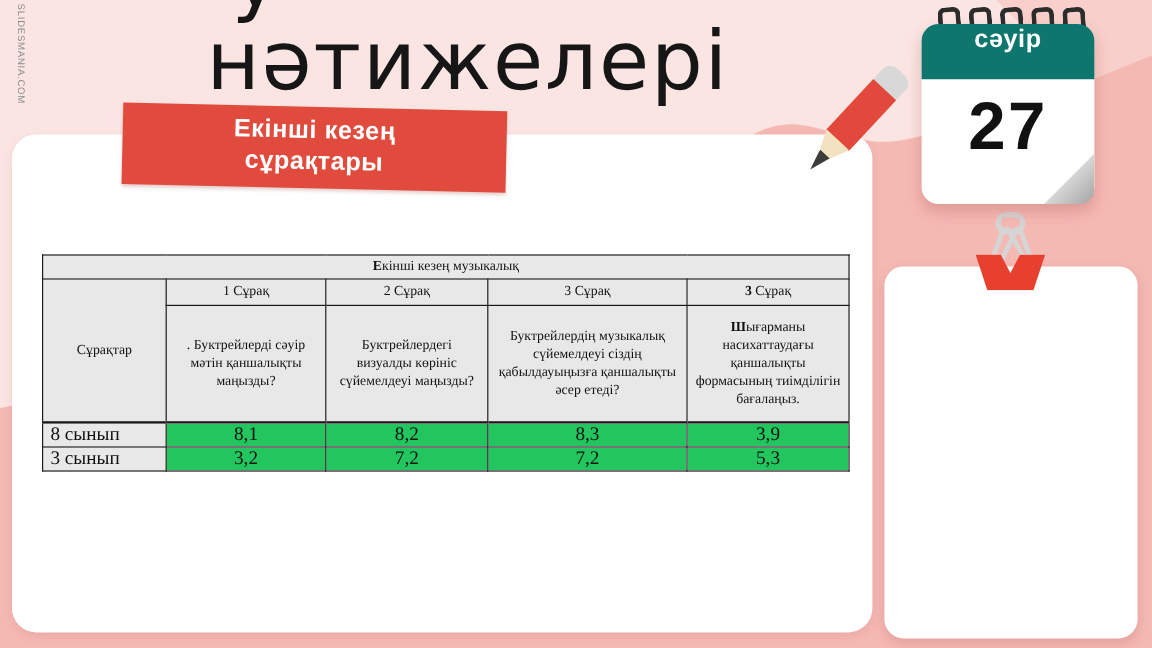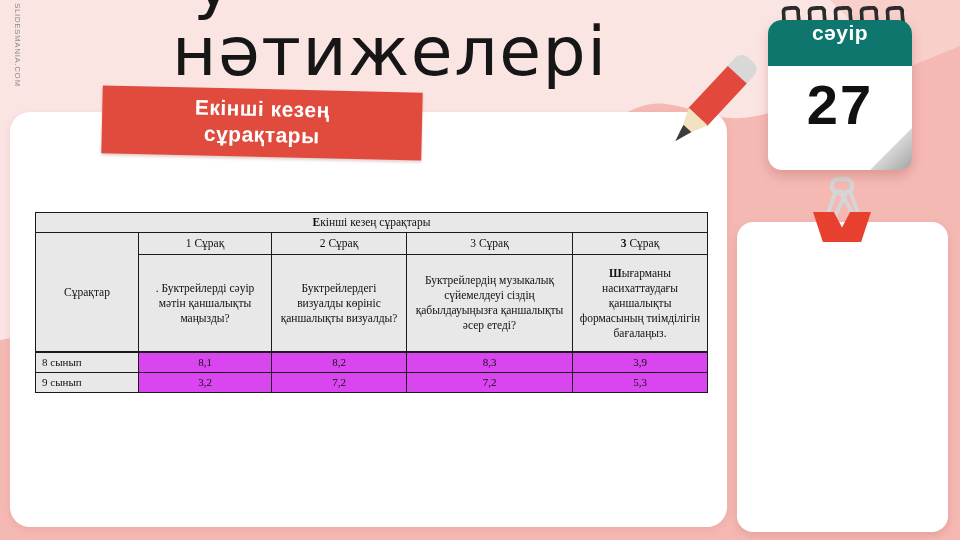--- a/index.html
+++ b/index.html
@@ -31,26 +31,26 @@
     background:#e04b3e;transform:rotate(1.3deg);padding:7px 10px 9px 10px;
     text-align:center;box-shadow:0 2px 3px rgba(150,60,50,.25);}
   .banner .line{color:#ffffff;font-weight:bold;font-size:21px;line-height:26px;letter-spacing:.5px;}
 
   
   .survey-table{position:absolute;left:35px;top:212px;z-index:2;border-collapse:collapse;
     table-layout:fixed;width:672px;font-family:"Liberation Serif",serif;color:#111;}
   .survey-table td{border:1px solid #1a1a1a;text-align:center;vertical-align:middle;
     font-size:11.5px;line-height:15px;padding:1px 6px;overflow:hidden;}
   .survey-table td.hdr{background:#e8e8e8;}
-  .survey-table tr.vals td{background:#d946ef;}
+  .survey-table tr.vals td{background:#22c55e;}
   .survey-table tr.vals td.hdr{background:#e8e8e8;text-align:left;}
   .survey-table tr.r1 td{height:17px;}
   .survey-table tr.r2 td{height:19px;}
   .survey-table tr.r3 td{height:94px;}
-  .survey-table tr.vals td{height:17px;font-size:11px;}
+  .survey-table tr.vals td{height:17px;font-size:16px;}
   .survey-table tr.vals.first td{border-top-width:2px;}
   .fl-bold::first-letter{font-weight:bold;}
 
   
   .pencil-wrap{position:absolute;left:645px;top:40px;width:130px;height:132px;z-index:5;}
   .pencil{position:absolute;left:52px;top:4px;width:26px;height:120px;transform:rotate(43deg);}
   .pencil .eraser{position:absolute;left:0;top:0;width:26px;height:21px;background:#d8d8d8;
     border-radius:9px 9px 3px 3px;}
   .pencil .body{position:absolute;left:0;top:20px;width:26px;height:58px;background:#e2493c;}
   .pencil .wood{position:absolute;left:0;top:77px;width:26px;height:29px;background:#f2e2c0;
@@ -142,44 +142,44 @@
   <table class="survey-table">
     <colgroup>
       <col style="width:103px">
         <col style="width:133px">
         <col style="width:135px">
         <col style="width:166px">
         <col style="width:135px">
     </colgroup>
     <tbody>
         <tr class="r1">
-      <td colspan="5" class="hdr fl-bold">Екінші кезең сұрақтары</td>
+      <td colspan="5" class="hdr fl-bold">Екінші кезең музыкалық</td>
     </tr>
     <tr class="r2">
       <td rowspan="2" class="hdr">Сұрақтар</td>
       <td class="hdr">1 Сұрақ</td>
       <td class="hdr">2 Сұрақ</td>
       <td class="hdr">3 Сұрақ</td>
       <td class="hdr fl-bold">3 Сұрақ</td>
     </tr>
     <tr class="r3">
       <td class="hdr">. Буктрейлерді  сәуір мәтін қаншалықты маңызды?</td>
-      <td class="hdr">Буктрейлердегі визуалды көрініс қаншалықты визуалды?</td>
+      <td class="hdr">Буктрейлердегі визуалды көрініс сүйемелдеуі маңызды?</td>
       <td class="hdr">Буктрейлердің музыкалық сүйемелдеуі сіздің қабылдауыңызға қаншалықты әсер етеді?</td>
       <td class="hdr fl-bold">Шығарманы насихаттаудағы қаншалықты формасының тиімділігін бағалаңыз.</td>
     </tr>
     <tr class="vals first">
       <td class="hdr">8 сынып</td>
       <td>8,1</td>
       <td>8,2</td>
       <td>8,3</td>
       <td>3,9</td>
     </tr>
     <tr class="vals">
-      <td class="hdr">9 сынып</td>
+      <td class="hdr">3 сынып</td>
       <td>3,2</td>
       <td>7,2</td>
       <td>7,2</td>
       <td>5,3</td>
     </tr>
   </tbody>
     </table>
 
 </div>
 

